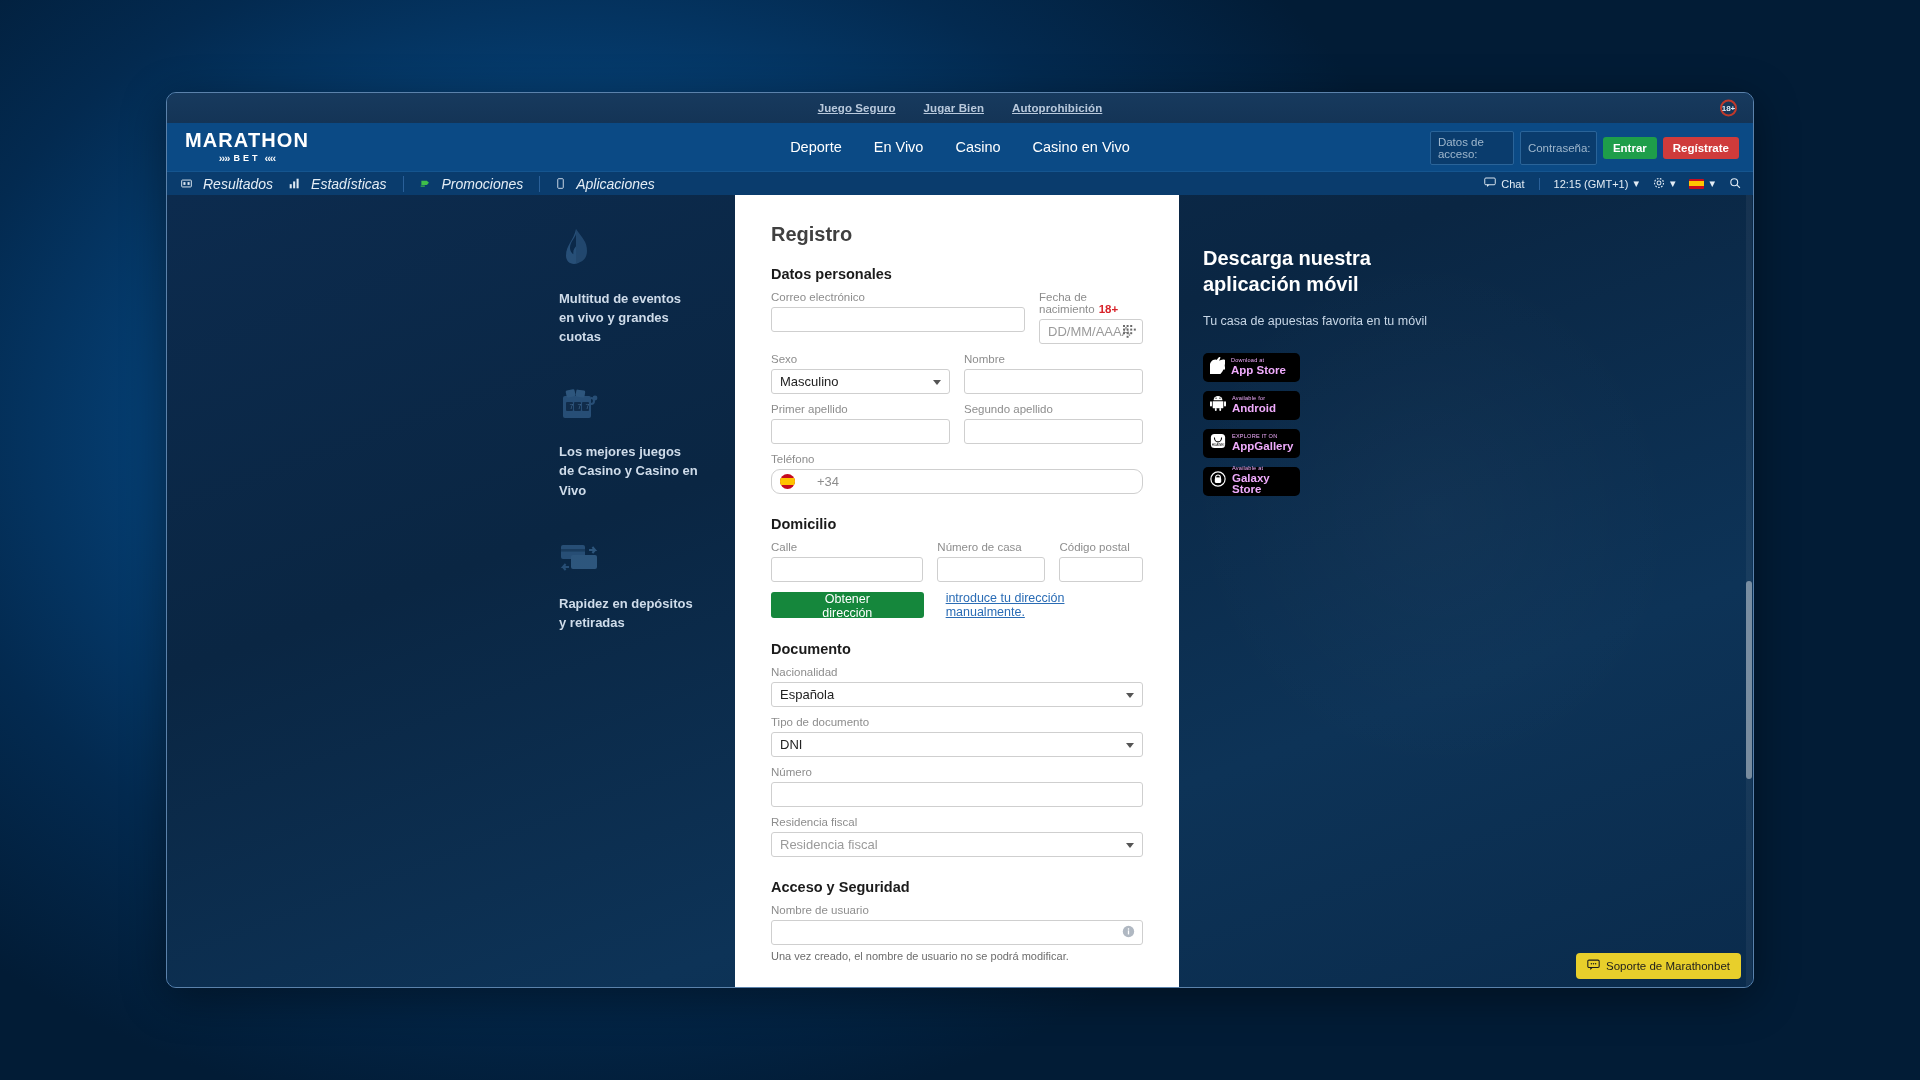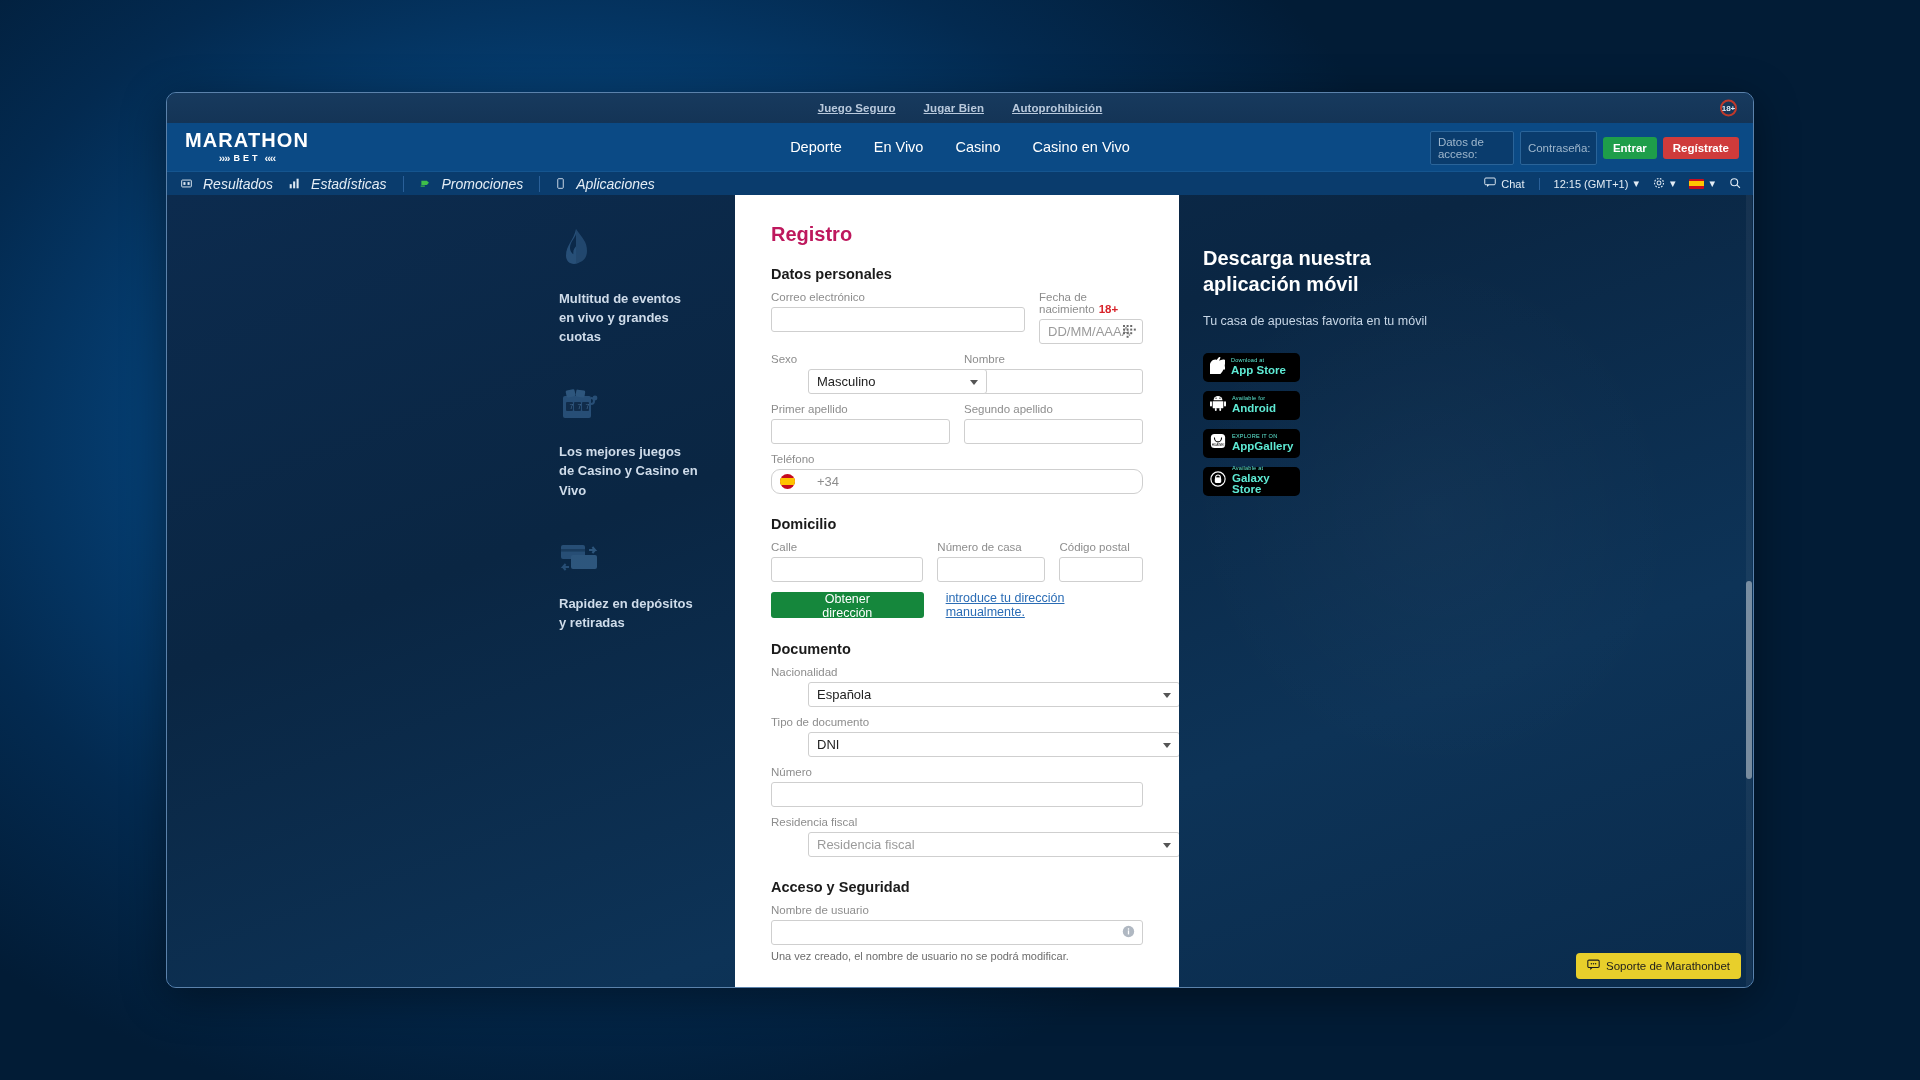--- a/index.html
+++ b/index.html
@@ -138,40 +138,40 @@
   .promo-text { font-size: 13px; font-weight: bold; line-height: 1.47; color: #cfdcea; }
   
   .card {
     position: absolute;
     left: 568px; top: 0;
     width: 444px; height: 100%;
     background: #fff;
     padding: 28px 36px 0 36px;
     overflow: hidden;
   }
-  .card h1 { font-size: 20px; color: #be185d; margin-bottom: 20px; }
+  .card h1 { font-size: 20px; color: #404040; margin-bottom: 20px; }
   .card h2 { font-size: 14.5px; color: #1b1b1b; margin: 4px 0 9px 0; }
   .card h2.sp { margin-top: 22px; }
   .fl { font-size: 11.5px; color: #8d8d8d; margin-bottom: 4px; display: block; }
   .fl .req { color: #d8232a; font-weight: bold; margin-left: 4px; }
   .inp {
     width: 100%; height: 25px;
     border: 1px solid #cfcfcf; border-radius: 3px;
     background: #fff; font-size: 13px; color: #222;
     padding: 0 8px; outline: none;
     font-family: "Liberation Sans", sans-serif;
   }
   .inp::placeholder { color: #9b9b9b; }
   .row { display: flex; gap: 14px; margin-bottom: 9px; }
   .col { flex: 1; }
   .sel {
     position: relative; width: 100%; height: 25px;
     border: 1px solid #cfcfcf; border-radius: 3px; background: #fff;
     display: flex; align-items: center; padding: 0 22px 0 8px;
-    font-size: 13px; color: #222; margin-left: 37px;
+    font-size: 13px; color: #222;
   }
   .sel.ph { color: #9b9b9b; }
   .sel::after {
     content: ""; position: absolute; right: 8px; top: 50%;
     margin-top: -2px;
     border-left: 4px solid transparent; border-right: 4px solid transparent;
     border-top: 5px solid #555;
   }
   .dateinp { position: relative; }
   .cal-ico { position: absolute; right: 7px; top: 5px; }
@@ -201,21 +201,21 @@
   }
   
   .apppanel { position: absolute; left: 1036px; top: 50px; width: 240px; }
   .apppanel h2 { color: #fff; font-size: 20px; font-weight: bold; line-height: 1.32; }
   .apppanel p { color: #c7d6e6; font-size: 12.5px; line-height: 1.5; margin-top: 14px; }
   .badge {
     width: 97px; height: 29px; background: #000; border-radius: 5px;
     display: flex; align-items: center; gap: 6px; padding: 0 7px;
     margin-top: 9px;
   }
-  .badge .bt { line-height: 1; color: #5eead4; }
+  .badge .bt { line-height: 1; color: #f0abfc; }
   .badge .bt .s { font-size: 5.6px; display: block; letter-spacing: .2px; }
   .badge .bt .l { font-size: 11.5px; font-weight: bold; display: block; margin-top: 1px; }
   
   .support {
     position: absolute; right: 12px; bottom: 10px;
     background: #e8cf2b; color: #1d1d1d;
     font-size: 11.5px; border-radius: 4px;
     padding: 6px 11px; display: flex; align-items: center; gap: 6px;
     cursor: pointer; white-space: nowrap;
   }

